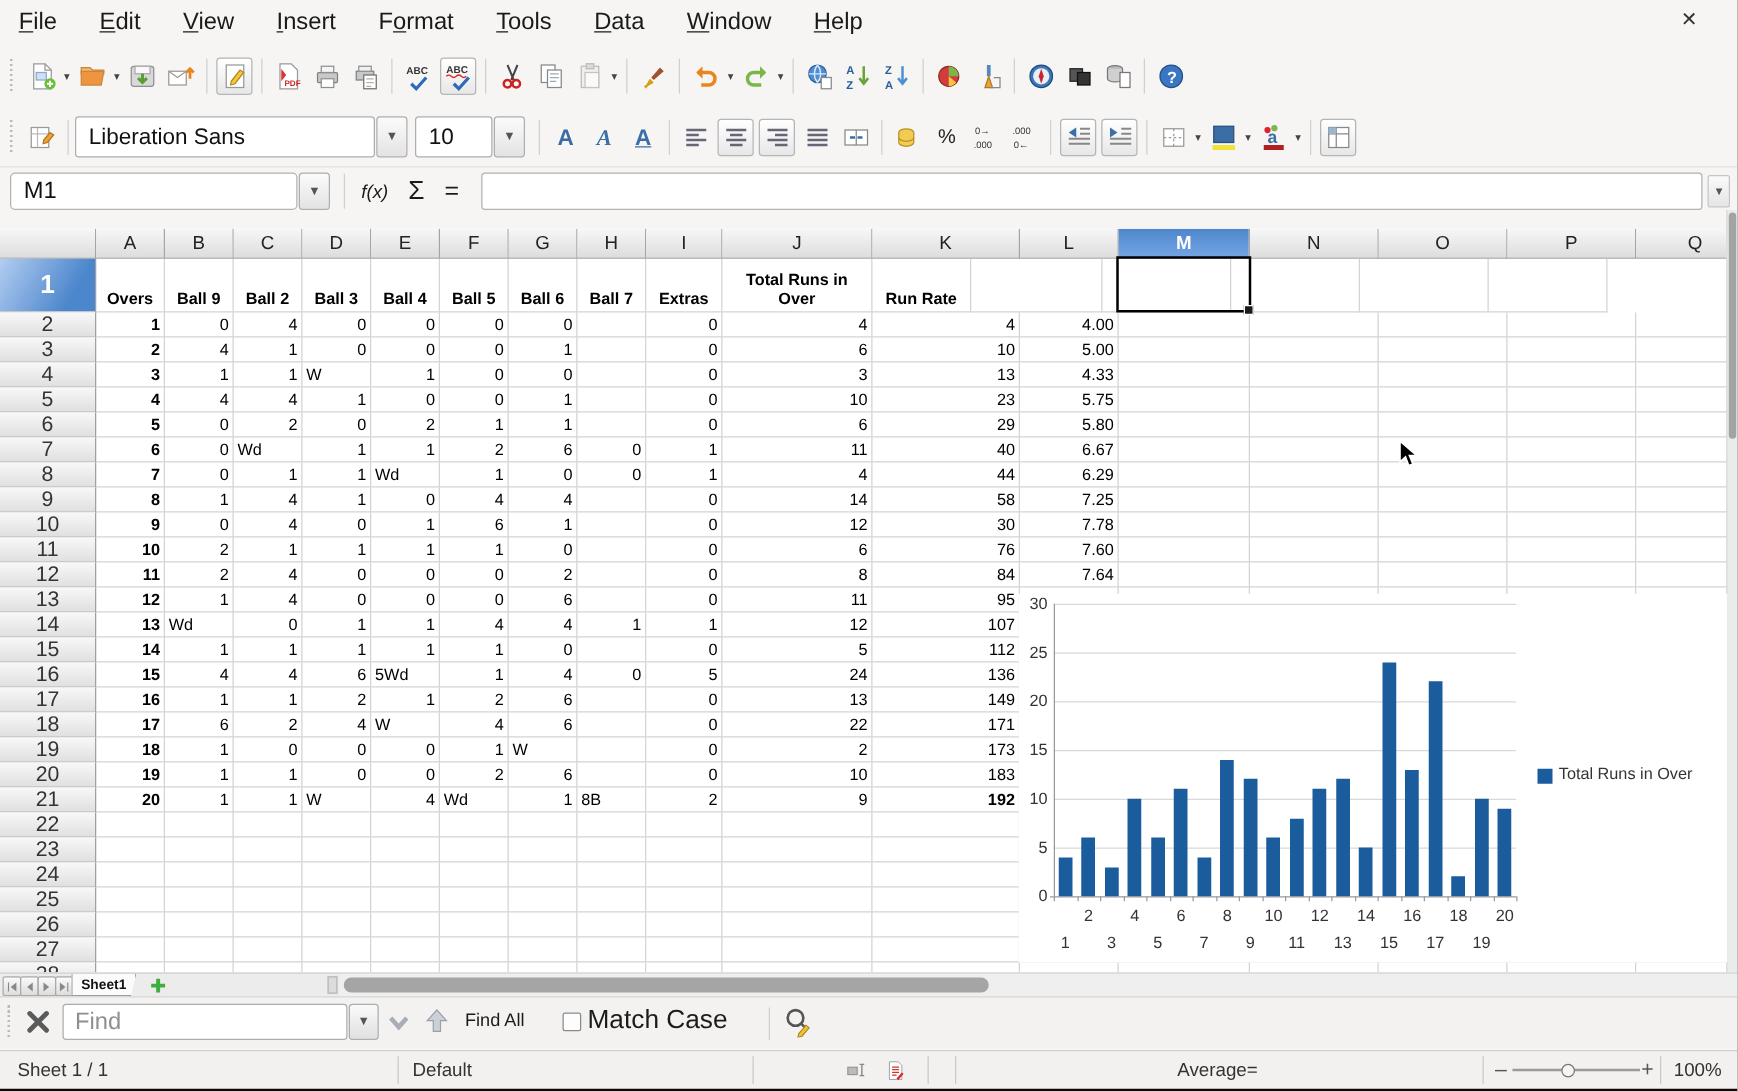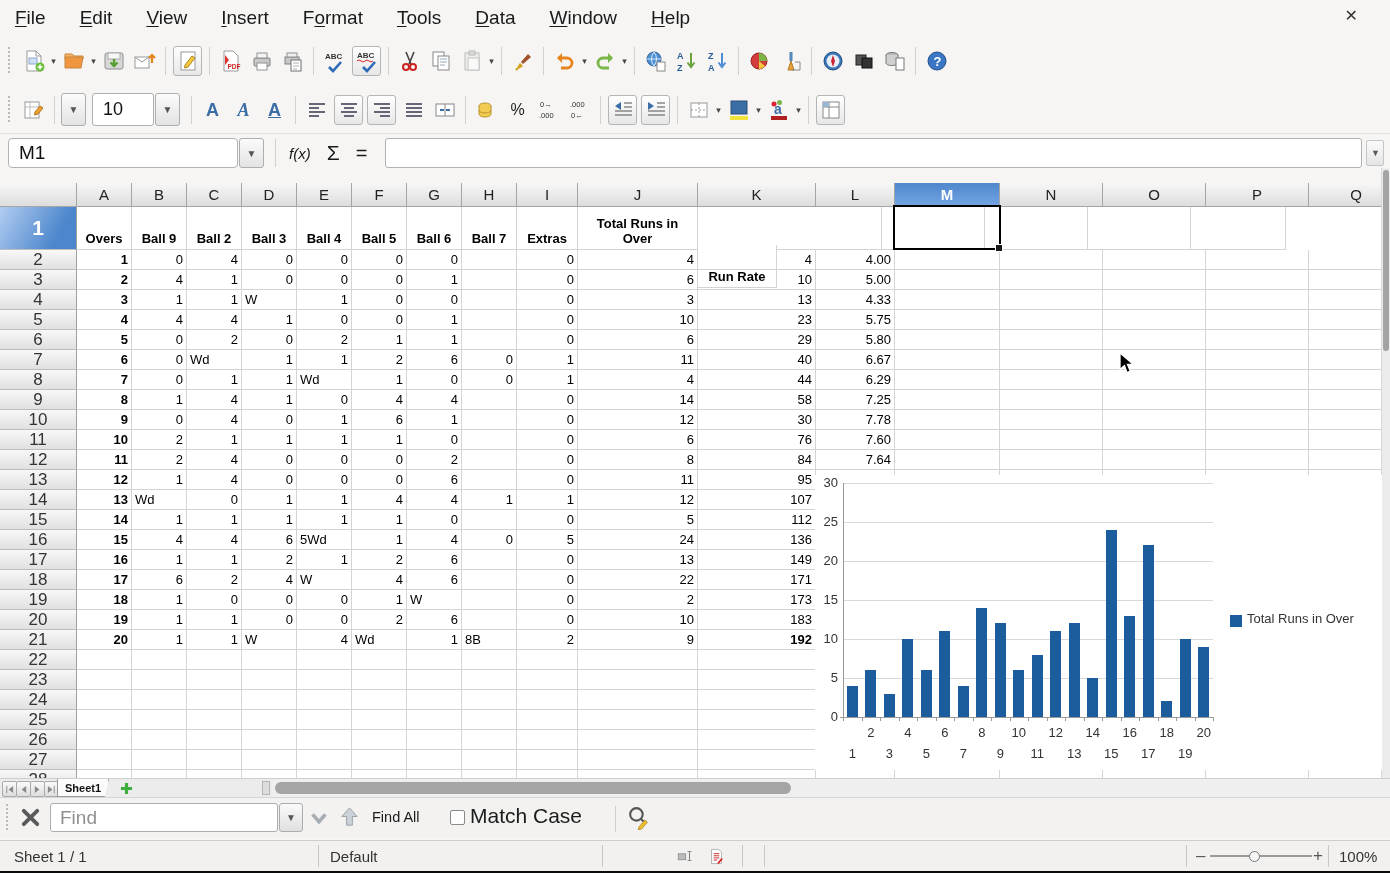--- a/index.html
+++ b/index.html
@@ -343,20 +343,23 @@
           <span style="display: flex;">
             <svg width="24" height="24" viewBox="0 0 24 24">
               <rect x="3" y="4" width="14" height="16" fill="#fff" stroke="#999"></rect>
               <path d="M3 9h14M8 4v16" stroke="#bbb"></path>
               <path d="M13 14l5-6 3 2-5 6-3.5 1z" fill="#f0a030" stroke="#b07820"></path>
             </svg>
           </span>
         </span>
       </span>
     <span class="tsep"></span>
+    <span class="combo" style="width:240px;">
+        <span>Liberation Sans</span>
+      </span>
     <span class="combodd">▼</span>
     <span class="combo" style="width:62px;">
         <span>10</span>
       </span>
     <span class="combodd">▼</span>
     <span class="tsep"></span>
     <span id="fmtstrip" style="display:flex;align-items:center;">
         <span class="tbtn">
           <span style="display: flex;">
             <span class="fmtA">A</span>
@@ -540,21 +543,21 @@
         <div class="cell hdr" style="width: 55px; height: 43px;">Overs</div>
         <div class="cell hdr" style="width: 55px; height: 43px;">Ball 9</div>
         <div class="cell hdr" style="width: 55px; height: 43px;">Ball 2</div>
         <div class="cell hdr" style="width: 55px; height: 43px;">Ball 3</div>
         <div class="cell hdr" style="width: 55px; height: 43px;">Ball 4</div>
         <div class="cell hdr" style="width: 55px; height: 43px;">Ball 5</div>
         <div class="cell hdr" style="width: 55px; height: 43px;">Ball 6</div>
         <div class="cell hdr" style="width: 55px; height: 43px;">Ball 7</div>
         <div class="cell hdr" style="width: 61px; height: 43px;">Extras</div>
         <div class="cell hdr" style="width: 120px; height: 43px;">Total Runs in Over</div>
-        <div class="cell hdr" style="width: 79px; height: 43px; margin-top: 38px;">Run Rate</div>
+        <div class="cell hdr" style="width: 79px; height: 43px;">Run Rate</div>
         <div class="cell txt" style="width: 105px; height: 43px;"></div>
         <div class="cell txt" style="width: 103px; height: 43px;"></div>
         <div class="cell txt" style="width: 103px; height: 43px;"></div>
         <div class="cell txt" style="width: 103px; height: 43px;"></div>
         <div class="cell txt" style="width: 95px; height: 43px;"></div>
       </div>
       <div class="grow" style="height: 20px;">
         <div class="rowhdr" style="height: 20px;">2</div>
         <div class="cell num bold" style="width: 55px; height: 20px;">1</div>
         <div class="cell num" style="width: 55px; height: 20px;">0</div>
@@ -1262,20 +1265,21 @@
       </span>
     <span class="sb-item" style="left:708px;">
         <svg width="17" height="17" viewBox="0 0 24 24">
           <path d="M5 2h10l4 4v16H5z" fill="#fff" stroke="#999"></path>
           <path d="M8 8h8M8 11h8M8 14h8M8 17h5" stroke="#c33" stroke-width="1.4"></path>
           <path d="M13 21l6-7 2 1.6-6 7z" fill="#d22"></path>
         </svg>
       </span>
     <span class="sb-sep" style="left:742px;"></span>
     <span class="sb-sep" style="left:764px;"></span>
+    <span class="sb-item" style="left:764px;width:420px;justify-content:center;">Average=</span>
     <span class="sb-sep" style="left:1186px;"></span>
     <span class="sb-item" style="left:1196px;font-size:17px;color:#555;">–</span>
     <span class="zoomline" style="left:1210px;width:102px;"></span>
     <span class="zoomknob" style="left:1249px;"></span>
     <span class="sb-item" style="left:1313px;font-size:17px;color:#555;">+</span>
     <span class="sb-sep" style="left:1328px;"></span>
     <span class="sb-item" style="left:1339px;">100%</span>
   </div>
   <div class="blackedge"></div>
 

